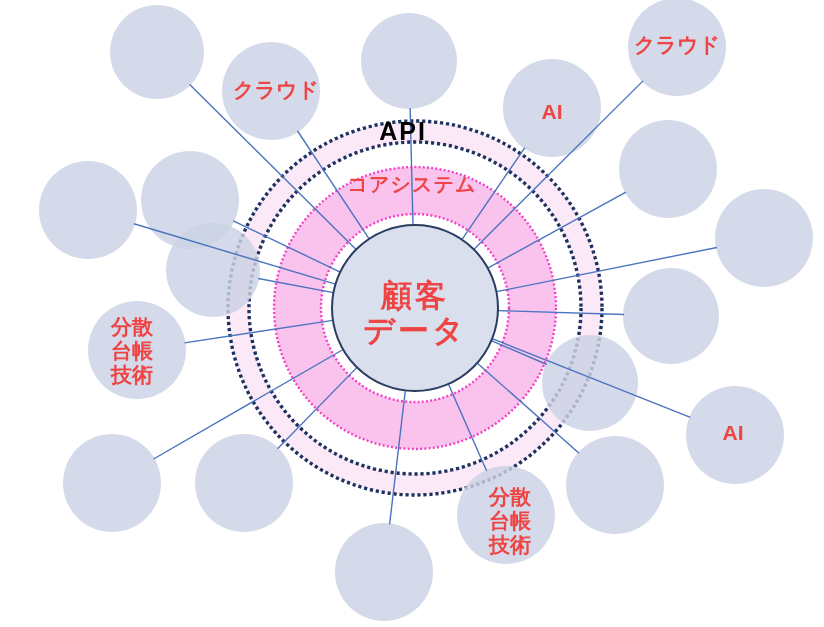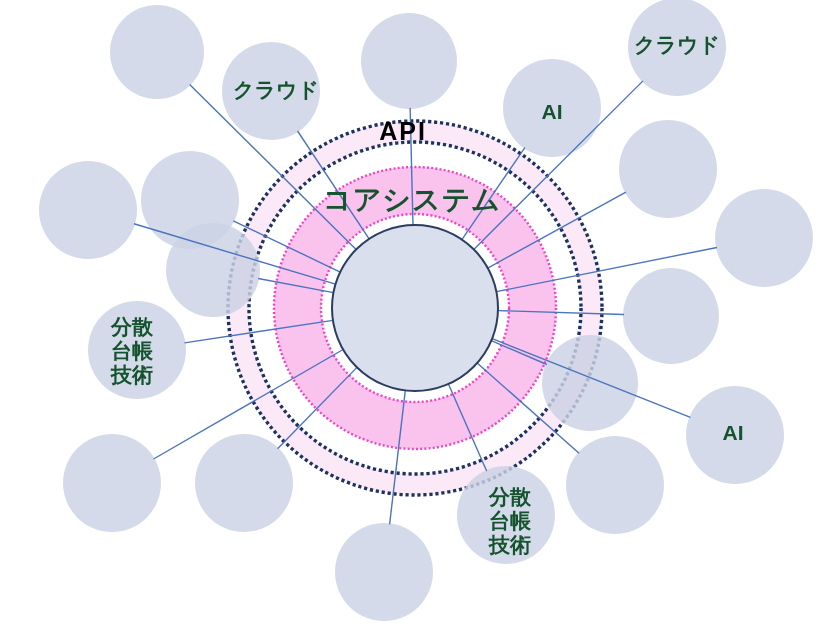--- a/index.html
+++ b/index.html
@@ -3,25 +3,25 @@
 <meta charset="utf-8">
 <style>
   html,body{margin:0;padding:0;background:#ffffff;}
   .stage{
     position:relative;width:824px;height:627px;background:#ffffff;overflow:hidden;
     font-family:"Liberation Sans",sans-serif;
   }
   .stage svg{position:absolute;left:0;top:0;}
   .label{
     position:absolute;transform:translate(-50%,-50%);
-    font-weight:700;color:#14532d;text-align:center;white-space:pre-line;
+    font-weight:700;color:#ef4444;text-align:center;white-space:pre-line;
     font-family:"Liberation Sans",sans-serif;pointer-events:none;
   }
   .hub-label{left:415px;top:313px;font-size:31px;line-height:35px;letter-spacing:3px;}
-  .core-label{left:412px;top:200px;font-size:28px;letter-spacing:1px;}
+  .core-label{left:412px;top:184px;font-size:20px;letter-spacing:1px;}
   .api-label{left:403px;top:131px;font-size:25px;letter-spacing:2px;color:#000000;}
   .node-label{font-size:21px;line-height:24px;}
 </style>
 </head>
 <body>
 
 <div class="stage" id="stage">
   <svg id="diagram-svg" width="824" height="627" viewBox="0 0 824 627">
       <circle cx="415" cy="308" r="176.5" fill="none" stroke="#fbe9f8" stroke-width="21"></circle>
       <circle cx="415" cy="308" r="166" fill="none" stroke="#1e3260" stroke-width="3.4" stroke-dasharray="3.2 2.8"></circle>
@@ -64,20 +64,22 @@
       <line x1="477.15484965888464" y1="363.0070419481129" x2="579.0550267032957" y2="453.1886986324166" stroke="#4b74bf" stroke-width="1.4"></line>
       <line x1="491.2890374914988" y1="340.69530178207094" x2="546.8001835891513" y2="364.4857929667791" stroke="#4b74bf" stroke-width="1.4"></line>
       <line x1="492.1464170137432" y1="338.61748425232935" x2="690.3852046185582" y2="417.29350308299024" stroke="#4b74bf" stroke-width="1.4"></line>
       <line x1="496.379215334285" y1="291.6775212796563" x2="716.9373212524617" y2="247.4395057659819" stroke="#4b74bf" stroke-width="1.4"></line>
       <line x1="487.74412471332107" y1="268.033860335369" x2="625.9311085995251" y2="192.1129482397866" stroke="#4b74bf" stroke-width="1.4"></line>
       <line x1="497.95950231522755" y1="310.59248444735084" x2="624.0229324239073" y2="314.5319666382471" stroke="#4b74bf" stroke-width="1.4"></line>
       <circle cx="415" cy="308" r="83" fill="#d9dfec" stroke="#2b3e62" stroke-width="2"></circle>
     </svg>
   <div class="label api-label">API</div>
   <div class="label core-label">コアシステム</div>
+  <div class="label hub-label">顧客
+データ</div>
 <div class="label node-label" style="left: 276px; top: 90px;">クラウド</div>
     <div class="label node-label" style="left: 552px; top: 112px;">AI</div>
     <div class="label node-label" style="left: 677px; top: 45px;">クラウド</div>
     <div class="label node-label" style="left: 132px; top: 351px;">分散
 台帳
 技術</div>
     <div class="label node-label" style="left: 510px; top: 521px;">分散
 台帳
 技術</div>
     <div class="label node-label" style="left: 733px; top: 433px;">AI</div>

